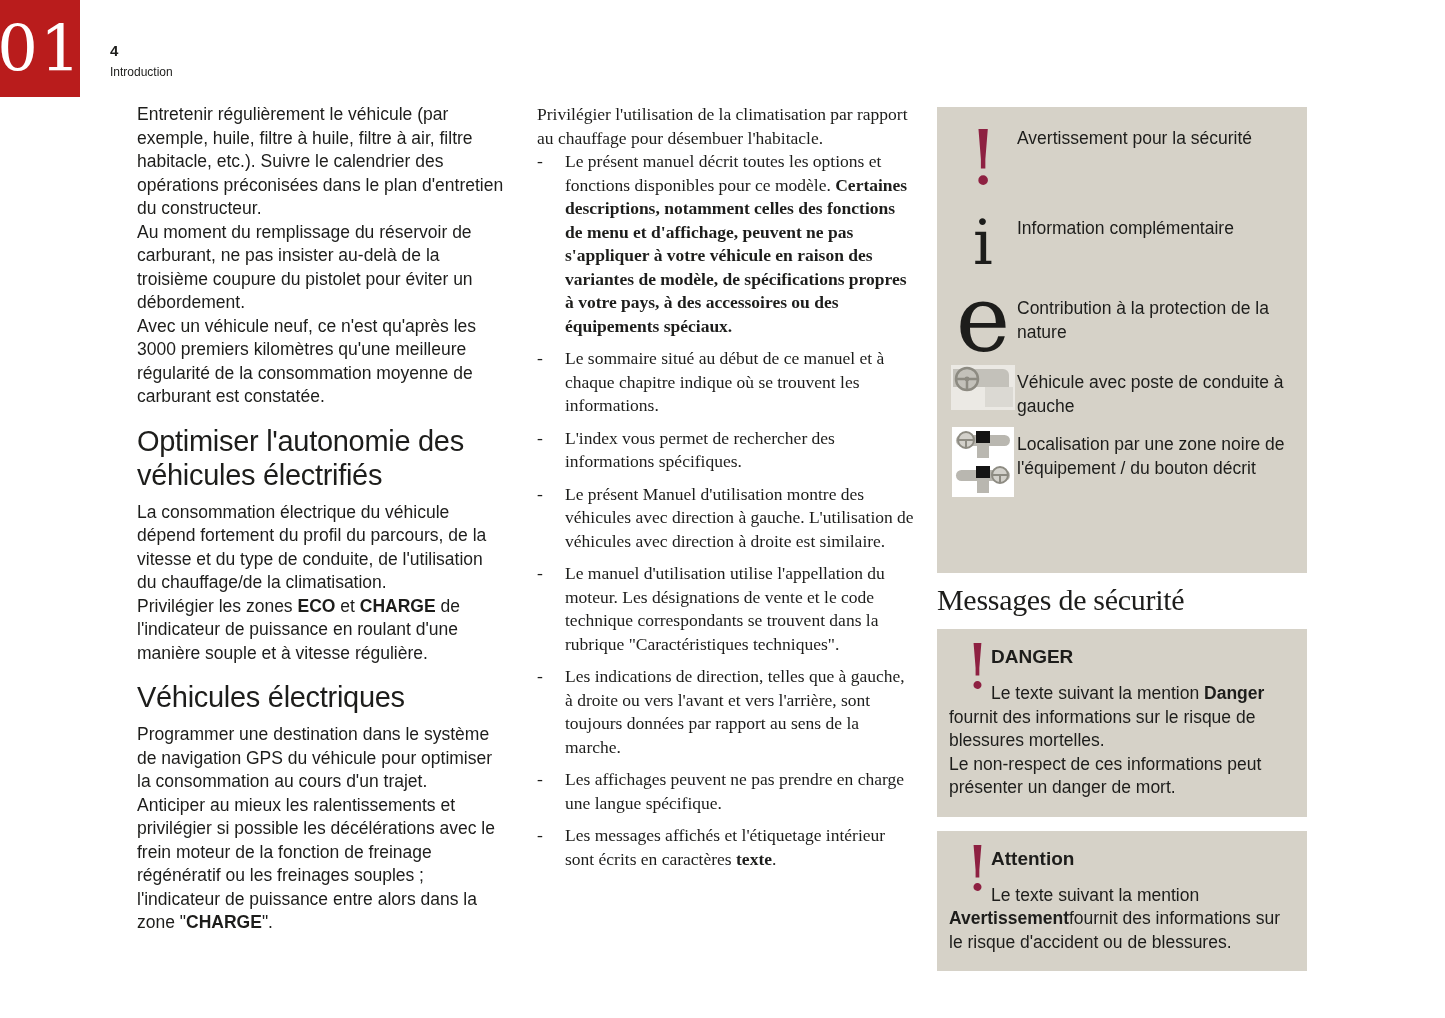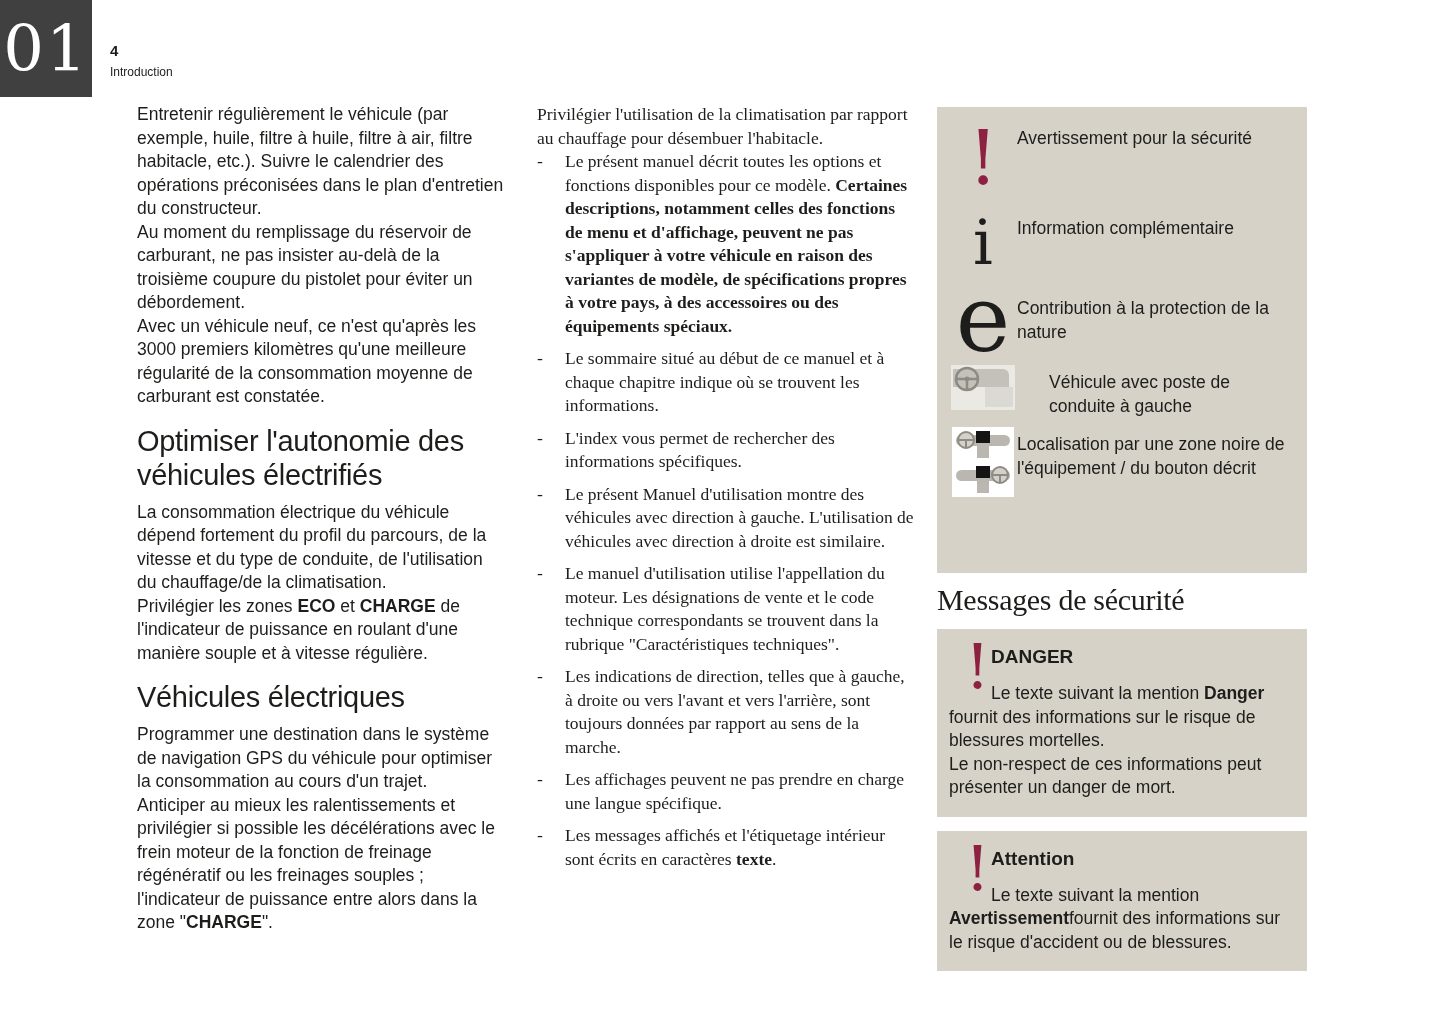--- a/index.html
+++ b/index.html
@@ -7,22 +7,22 @@
   body {
     position:relative;
     background:#ffffff;
     font-family:"Liberation Sans", sans-serif;
     color:#1d1d1b;
     overflow:hidden;
   }
   
   .chapter-tab {
     position:absolute; left:0; top:0;
-    width:92px; height:97px;
-    background:#404040;
+    width:80px; height:97px;
+    background:#b91c1c;
     display:flex; align-items:center; justify-content:center;
   }
   .chapter-tab .num {
     font-family:"DejaVu Serif", serif;
     font-size:64px; color:#ffffff; line-height:1;
     letter-spacing:2px;
   }
   .page-header { position:absolute; left:110px; top:42px; }
   .page-header .pagenum { font-size:15px; font-weight:bold; line-height:18px; }
   .page-header .section { font-size:12px; line-height:24px; }
@@ -57,21 +57,21 @@
   .legend-row { display:flex; align-items:flex-start; }
   .legend-row .icon-cell {
     flex:0 0 68px; display:flex; justify-content:center; align-items:flex-start;
   }
   .legend-row .lbl { flex:1; padding-top:6px; }
   .glyph { font-family:"DejaVu Serif", serif; color:#1d1d1b; }
   .glyph-warning { font-size:74px; line-height:58px; color:#8e2142; padding-top:8px; }
   .glyph-info   { font-size:62px; line-height:56px; padding-top:4px; }
   .glyph-eco    { font-size:92px; line-height:58px; }
   .row-h1{height:90px;} .row-h2{height:80px;} .row-h3{height:74px;}
-  .row-h4{height:62px;gap:32px;} .row-h5{height:63px;} .row-h6{height:82px;}
+  .row-h4{height:62px;} .row-h5{height:63px;} .row-h6{height:82px;}
 
   
   .msg-head { font-size:30px; font-weight:400; line-height:36px; margin:9px 0 11px 0; letter-spacing:-0.3px;font-family:Liberation Serif, serif; }
   .msg-box {
     background:#d6d2c8;
     padding:13px 12px 17px 12px;
     margin-bottom:14px;
   }
   .msg-box .warn {
     float:left; width:42px; height:52px;

